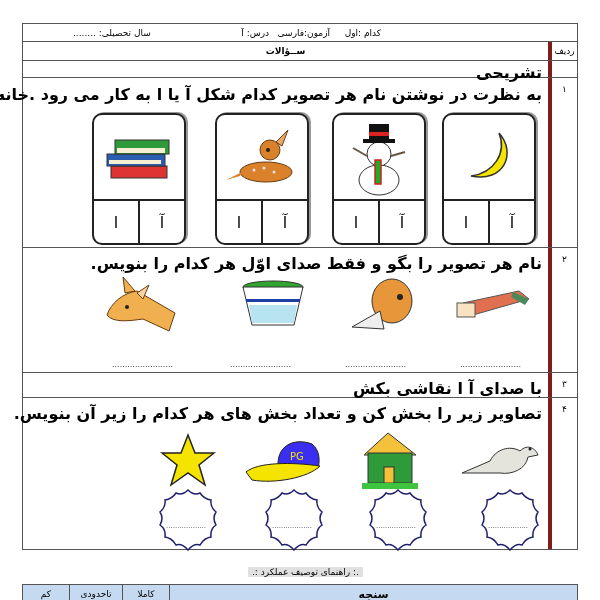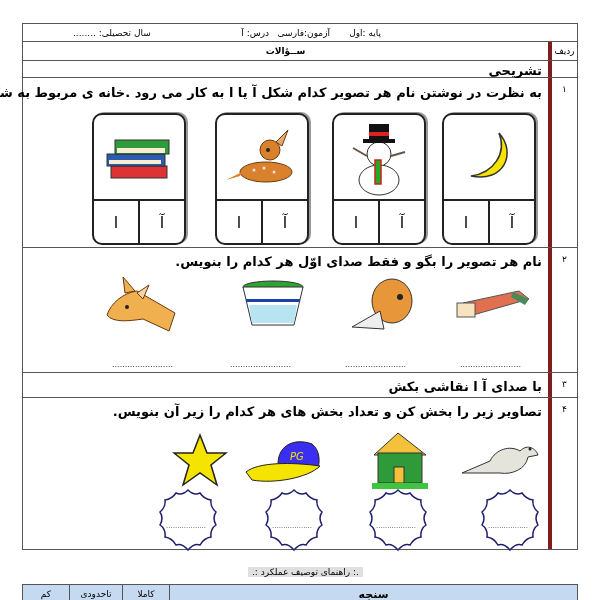--- a/index.html
+++ b/index.html
@@ -1,40 +1,40 @@
 <!DOCTYPE html>
 <html><head>
 <meta charset="utf-8">
 <style>
   html,body{margin:0;padding:0;background:#fff;}
   body{width:600px;height:600px;position:relative;overflow:hidden;font-family:"DejaVu Sans",sans-serif;color:#000;}
   .row{position:absolute;left:22px;width:556px;border:1px solid #555;border-top:none;box-sizing:border-box;direction:rtl;}
   .numcol{position:absolute;right:0;top:0;bottom:0;width:29px;border-left:4px solid #7f1d1d;text-align:center;font-size:9px;padding-top:6px;box-sizing:border-box;}
   .content{position:absolute;right:29px;left:0;top:0;bottom:0;}
-  .qtext{position:absolute;right:6px;top:4px;font-size:13px;font-weight:bold;white-space:nowrap;}
+  .qtext{position:absolute;right:6px;top:4px;font-size:16px;font-weight:bold;white-space:nowrap;}
   .hdr{position:absolute;left:22px;top:23px;width:556px;height:19px;border:1px solid #555;box-sizing:border-box;font-size:9px;direction:rtl;}
   .hdr span{position:absolute;top:4px;white-space:nowrap;}
   .card{position:absolute;top:113px;width:94px;height:132px;border:2px solid #222;border-radius:10px;box-sizing:border-box;box-shadow:2px -1px 0 #999;background:#fff;}
   .card .pic{position:absolute;left:0;right:0;top:0;height:86px;display:flex;align-items:center;justify-content:center;}
   .card .cells{position:absolute;left:0;right:0;bottom:0;height:42px;border-top:2px solid #222;display:flex;}
   .card .cell{flex:1;display:flex;align-items:center;justify-content:center;font-size:16px;}
   .card .cell+.cell{border-left:2px solid #222;}
   .q2pic{position:absolute;top:275px;width:90px;height:60px;display:flex;align-items:center;justify-content:center;}
   .dots{position:absolute;top:360px;font-size:8px;letter-spacing:0px;color:#333;white-space:nowrap;}
-  .q4pic{position:absolute;top:430px;width:80px;height:60px;display:flex;align-items:center;justify-content:center;font-style:italic;}
+  .q4pic{position:absolute;top:430px;width:80px;height:60px;display:flex;align-items:center;justify-content:flex-start;}
   .badge{position:absolute;top:488px;width:64px;height:64px;}
   .guide{position:absolute;left:248px;top:567px;background:#e0e0e0;font-size:9px;padding:0 4px;direction:rtl;white-space:nowrap;}
   .rubric{position:absolute;left:22px;top:584px;width:556px;height:20px;background:#c5d9f1;border:1px solid #555;box-sizing:border-box;display:flex;direction:ltr;font-size:9px;}
   .rubric div{border-right:1px solid #555;display:flex;align-items:center;justify-content:center;}
 </style>
 </head>
 <body>
 
 <div class="hdr">
-  <span style="right:196px">پایه :اول</span>
+  <span style="right:196px">کدام :اول</span>
   <span style="right:247px">آزمون:فارسی</span>
   <span style="right:308px">درس: آ</span>
   <span style="left:50px">سال تحصیلی: ........</span>
 </div>
 
 <div class="row" style="top:42px;height:19px;">
   <div class="numcol" style="padding-top:4px">ردیف</div>
   <div class="content">
       <div style="text-align:center;font-size:9px;font-weight:bold;padding-top:4px">ســؤالات</div>
     </div>

